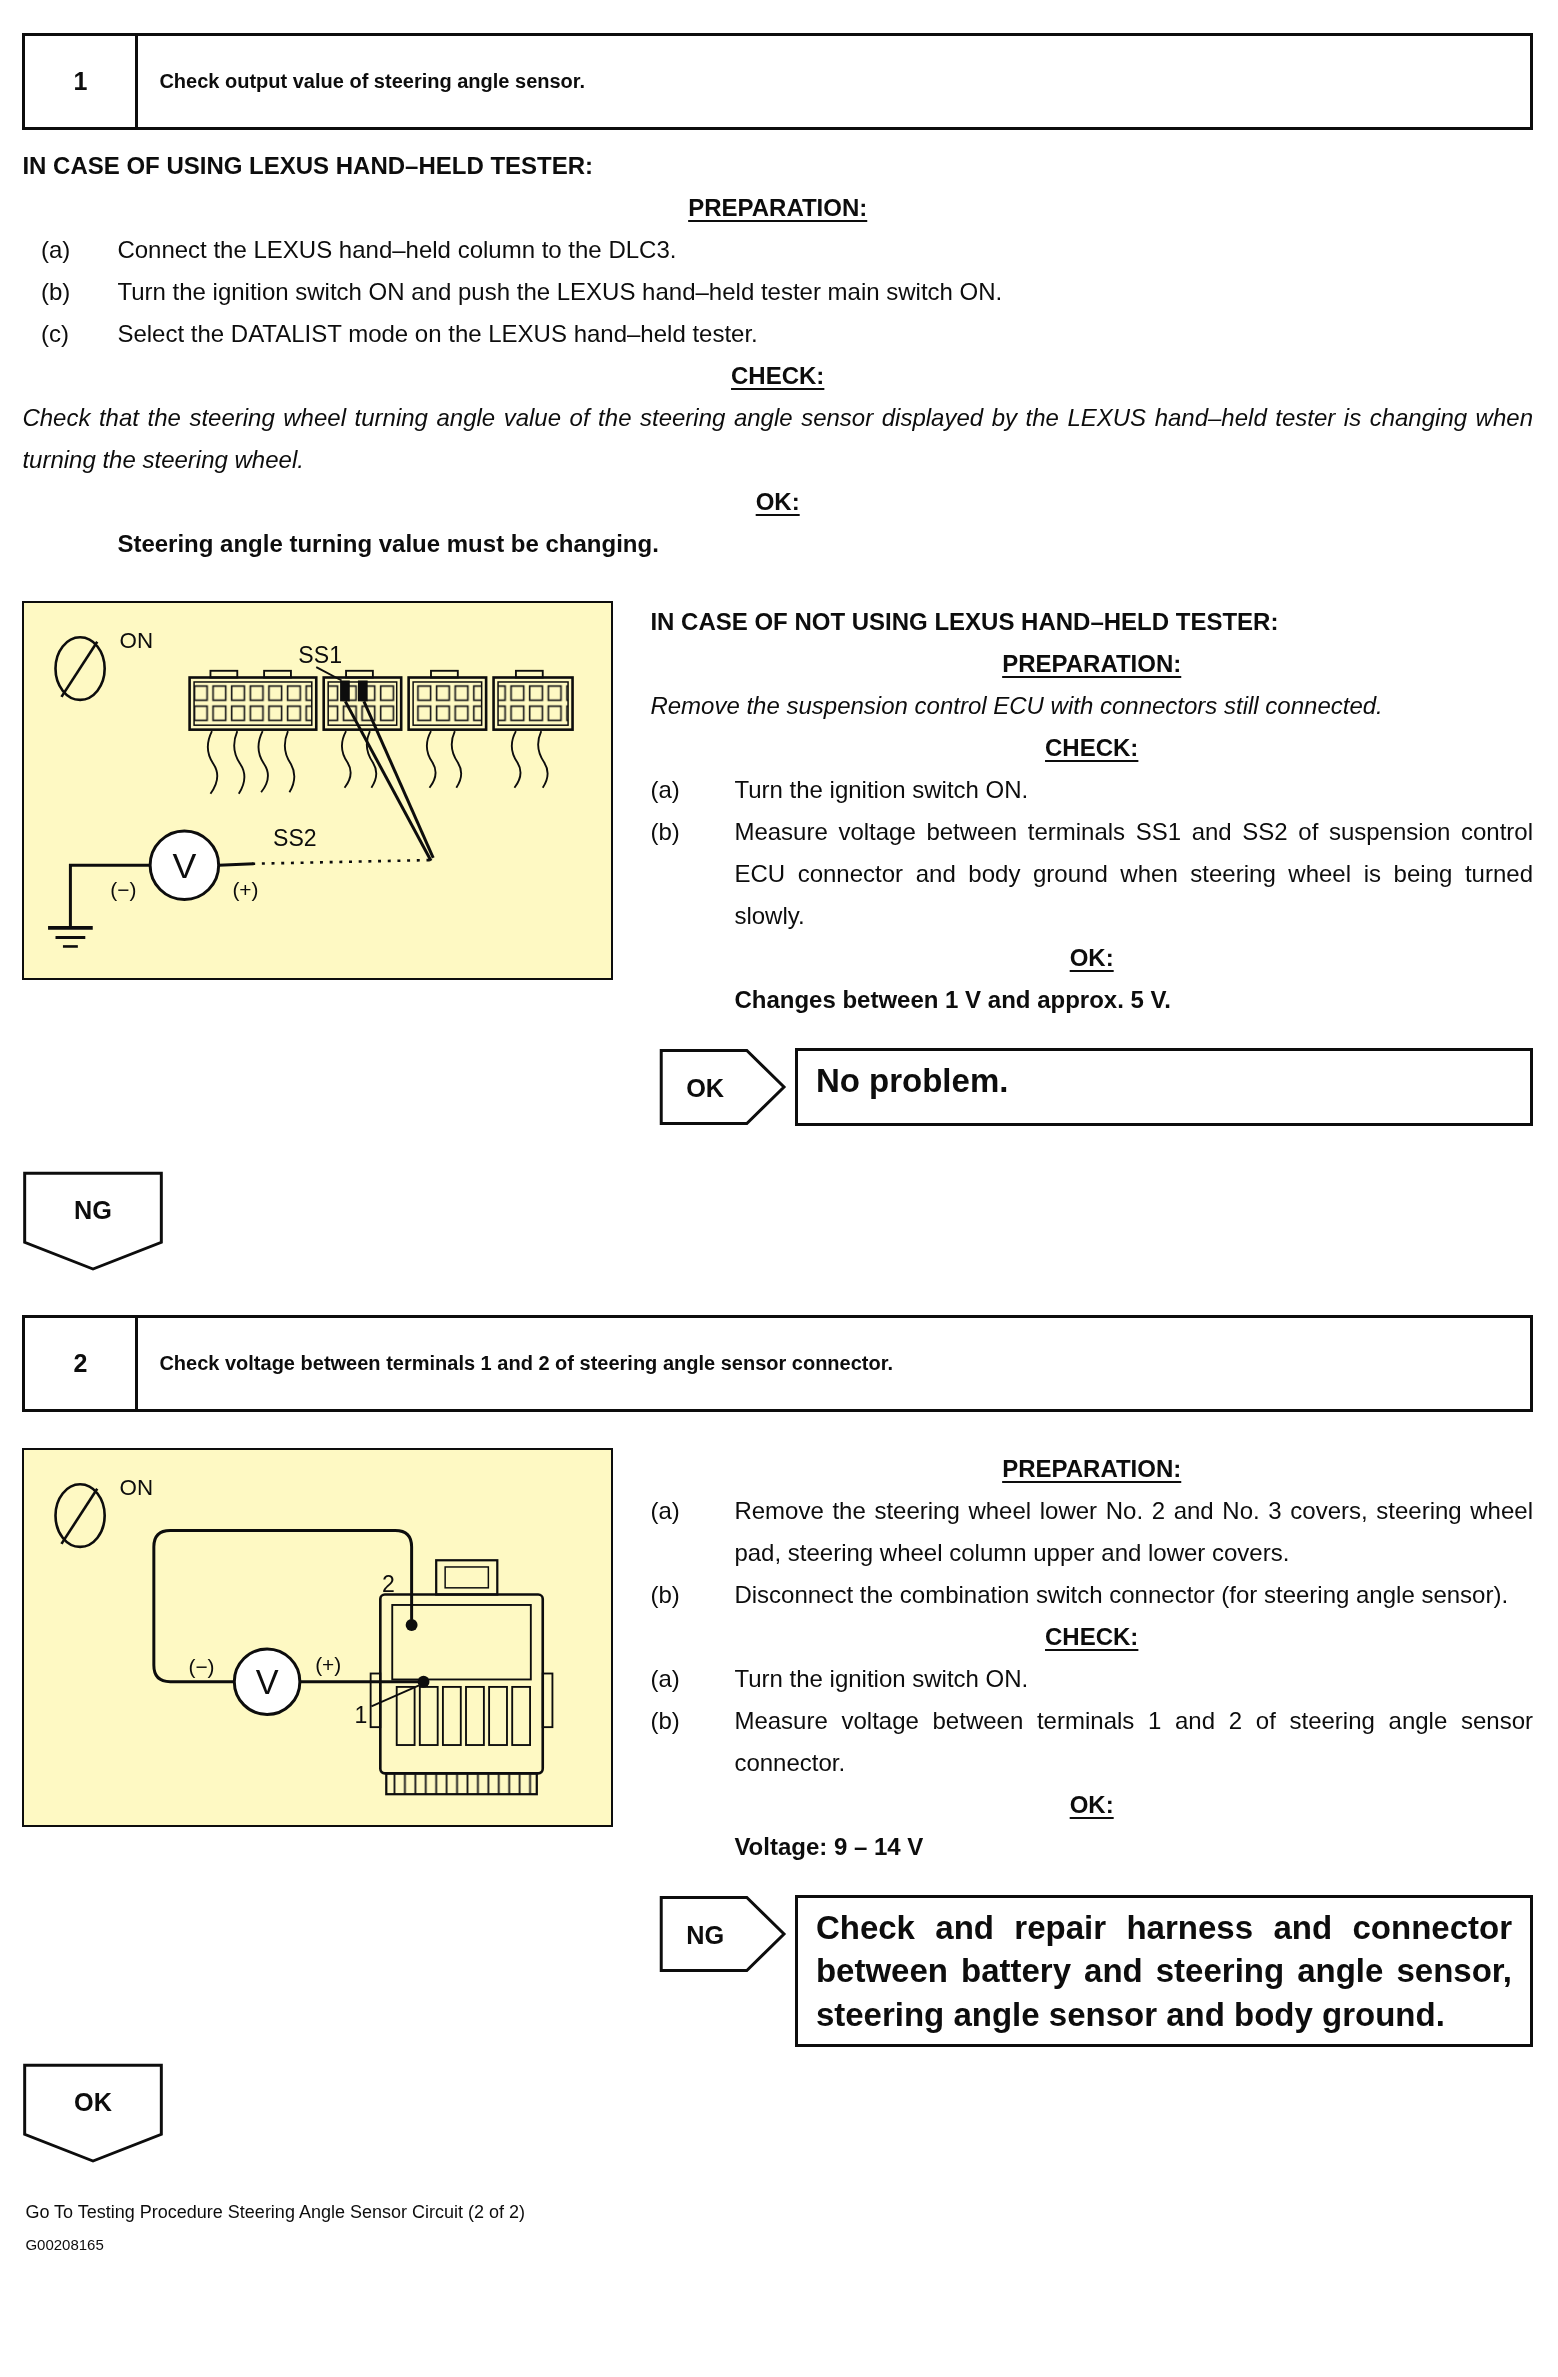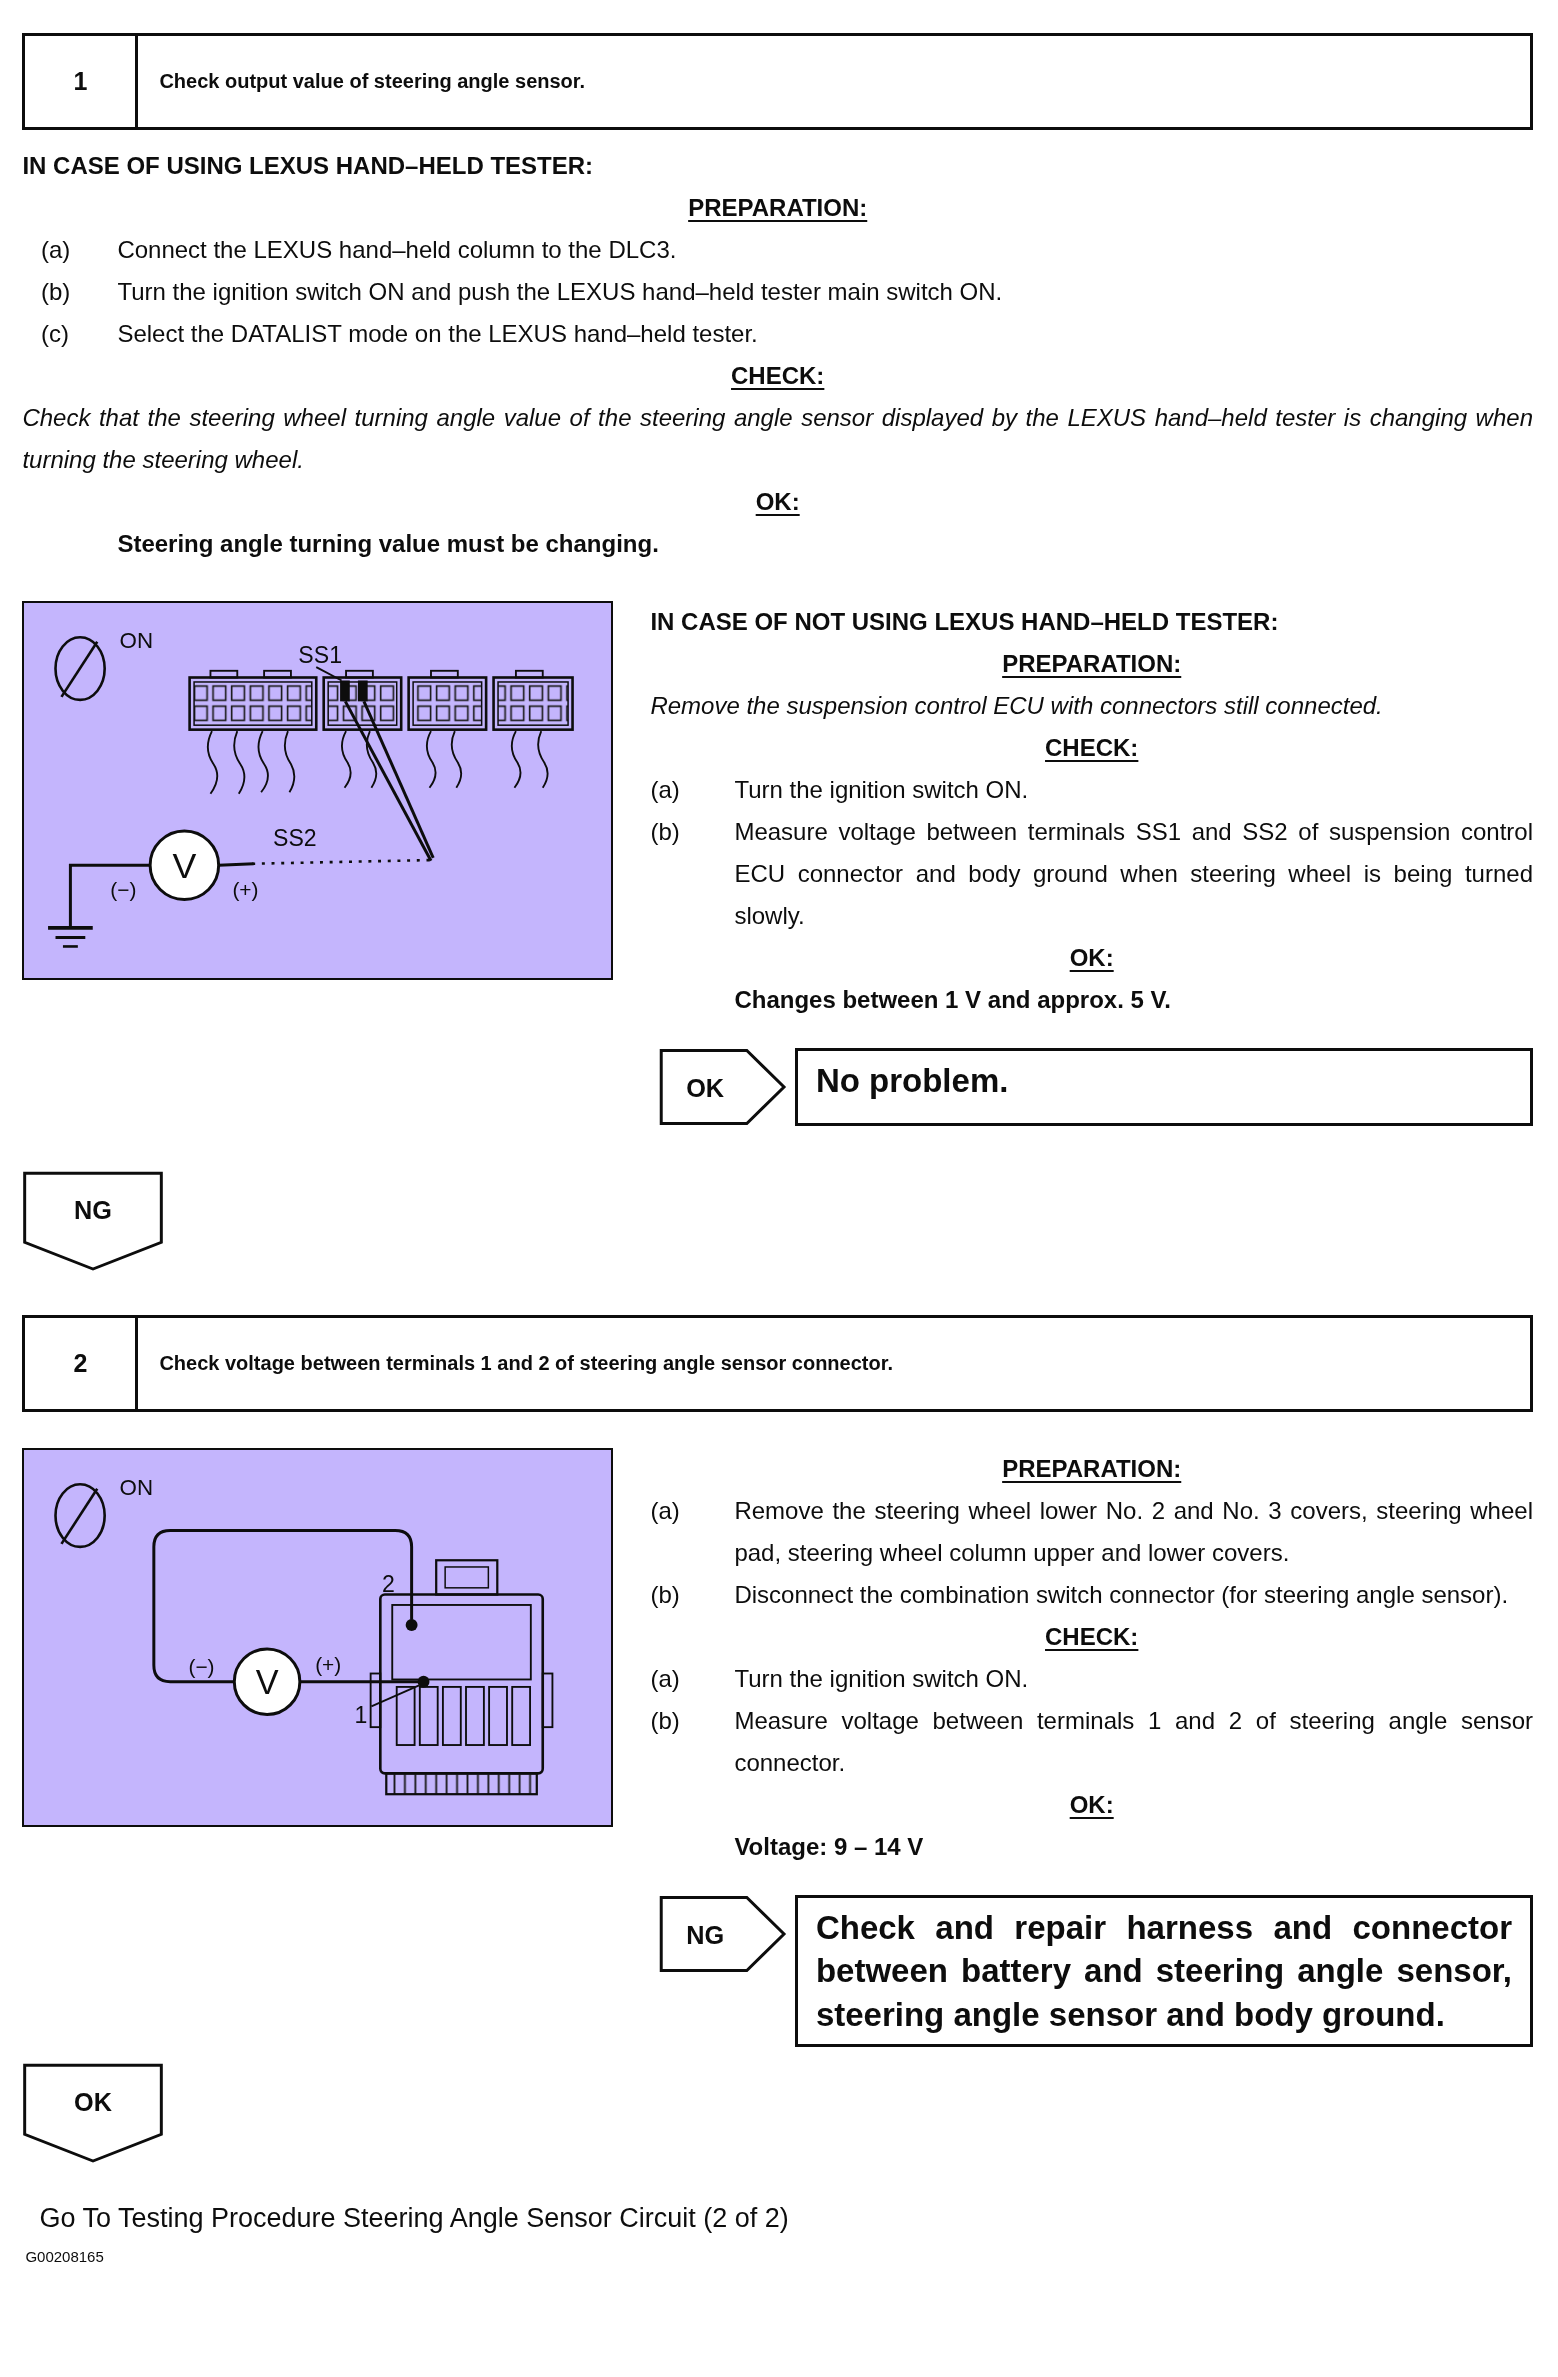--- a/index.html
+++ b/index.html
@@ -50,21 +50,21 @@
   .li { display: flex; }
   .li .mk { flex: 0 0 95px; padding-left: 18.6px; }
   .li .tx { flex: 1; text-align: justify; }
   .val { font-weight: 700; padding-left: 95px; }
 
   .cols { display: flex; align-items: flex-start; margin-top: 36px; }
   .diagram-frame {
     flex: 0 0 591px;
     height: 379px;
     border: 2.2px solid #0d0d0d;
-    background: #c4b5fd;
+    background: #fef9c3;
   }
   .diagram-frame svg { display: block; }
   .col-text { flex: 1; margin-left: 37px; }
   .col-text .li .mk { flex: 0 0 84px; padding-left: 0; }
   .col-text .val { padding-left: 84px; }
 
   .result-row { display: flex; align-items: stretch; margin-top: 27px; }
   .badge-svg { flex: 0 0 128px; width: 128px; height: 78px; margin-left: 9px; }
   .result-box {
     flex: 1;
@@ -79,21 +79,21 @@
     line-height: 1.32;
     min-height: 78px;
   }
   .result-box span { text-align: justify; }
 
   .down-connector { display: block; width: 142px; height: 101px; }
   .dc-ng { margin: 45px 0 0 0; }
   .dc-ok { margin: 16.4px 0 0 0; }
   .step2-box { margin-top: 43px; }
 
-  .footer-link { margin: 37px 0 0 17px; font-size: 27px; line-height: 1.3; }
+  .footer-link { margin: 37px 0 0 3px; font-size: 18px; line-height: 1.3; }
   .figure-id { margin: 12px 0 0 3px; font-size: 15px; line-height: 1.2; }
 
   svg text { fill: #0d0d0d; font-family: "Liberation Sans", "DejaVu Sans", sans-serif; }
 </style>
 </head>
 <body>
 
 <div class="page">
 
   <div class="step-box">

